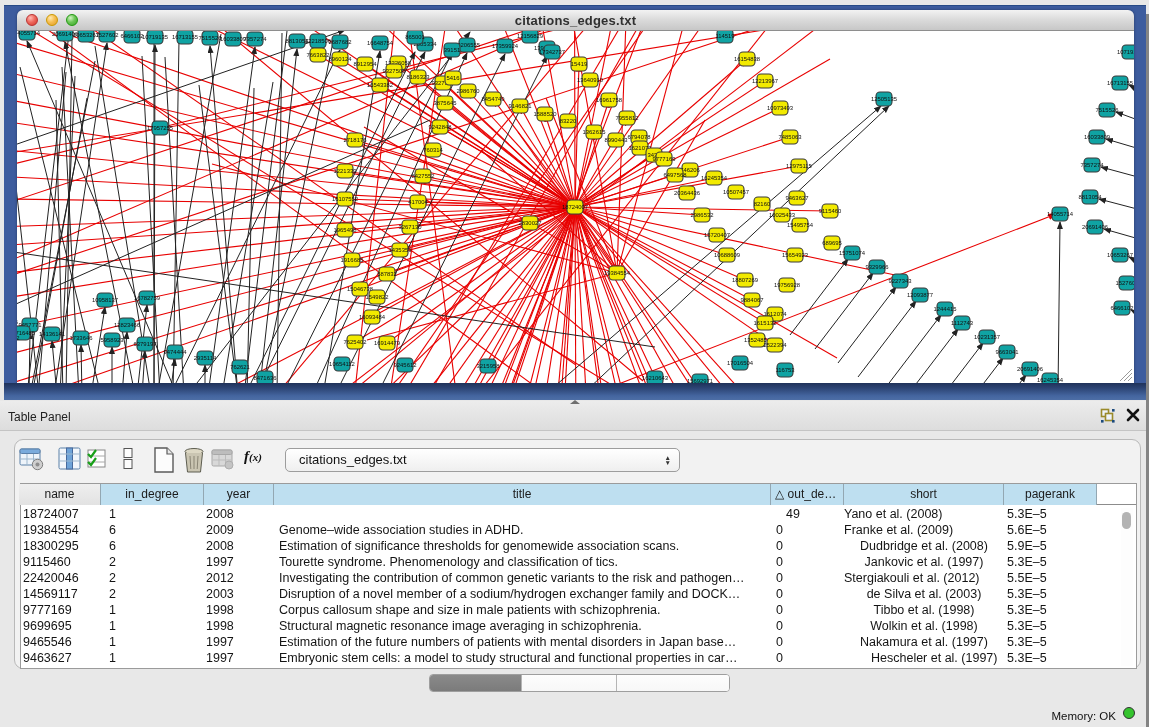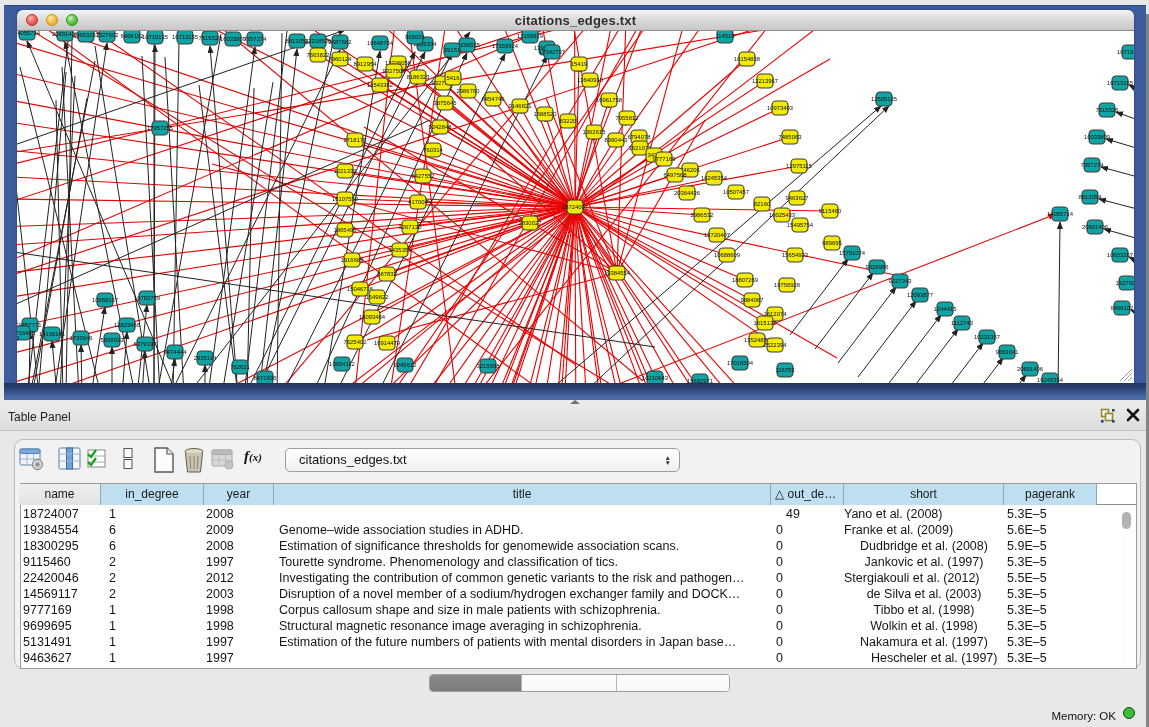--- a/index.html
+++ b/index.html
@@ -706,32 +706,33 @@
             <div class="tr" style="top:112px;width:1115px">
               <div class="td" style="left:2px;width:96px">9699695</div>
               <div class="td" style="left:88px;width:117px">1</div>
               <div class="td" style="left:185px;width:84px">1998</div>
               <div class="td" style="left:258px;width:511px">Structural magnetic resonance image averaging in schizophrenia.</div>
               <div class="td" style="left:755px;width:87px">0</div>
               <div class="td" style="left:823px;width:160px;text-align:center">Wolkin et al. (1998)</div>
               <div class="td" style="left:986px;width:90px">5.3E–5</div>
             </div>
             <div class="tr" style="top:128px;width:1115px">
-              <div class="td" style="left:2px;width:96px">5131491</div>
+              <div class="td" style="left:2px;width:96px">9465546</div>
               <div class="td" style="left:88px;width:117px">1</div>
               <div class="td" style="left:185px;width:84px">1997</div>
               <div class="td" style="left:258px;width:511px">Estimation of the future numbers of patients with mental disorders in Japan base…</div>
               <div class="td" style="left:755px;width:87px">0</div>
               <div class="td" style="left:823px;width:160px;text-align:center">Nakamura et al. (1997)</div>
               <div class="td" style="left:986px;width:90px">5.3E–5</div>
             </div>
             <div class="tr" style="top:144px;width:1115px">
               <div class="td" style="left:2px;width:96px">9463627</div>
               <div class="td" style="left:88px;width:117px">1</div>
               <div class="td" style="left:185px;width:84px">1997</div>
+              <div class="td" style="left:258px;width:511px">Embryonic stem cells: a model to study structural and functional properties in car…</div>
               <div class="td" style="left:755px;width:87px">0</div>
               <div class="td" style="left:850px;width:160px;text-align:left">Hescheler et al. (1997)</div>
               <div class="td" style="left:986px;width:90px">5.3E–5</div>
             </div>
           </div>
           <div id="vsb">
             <div class="thumb"></div>
           </div>
         </div>
       </div>

